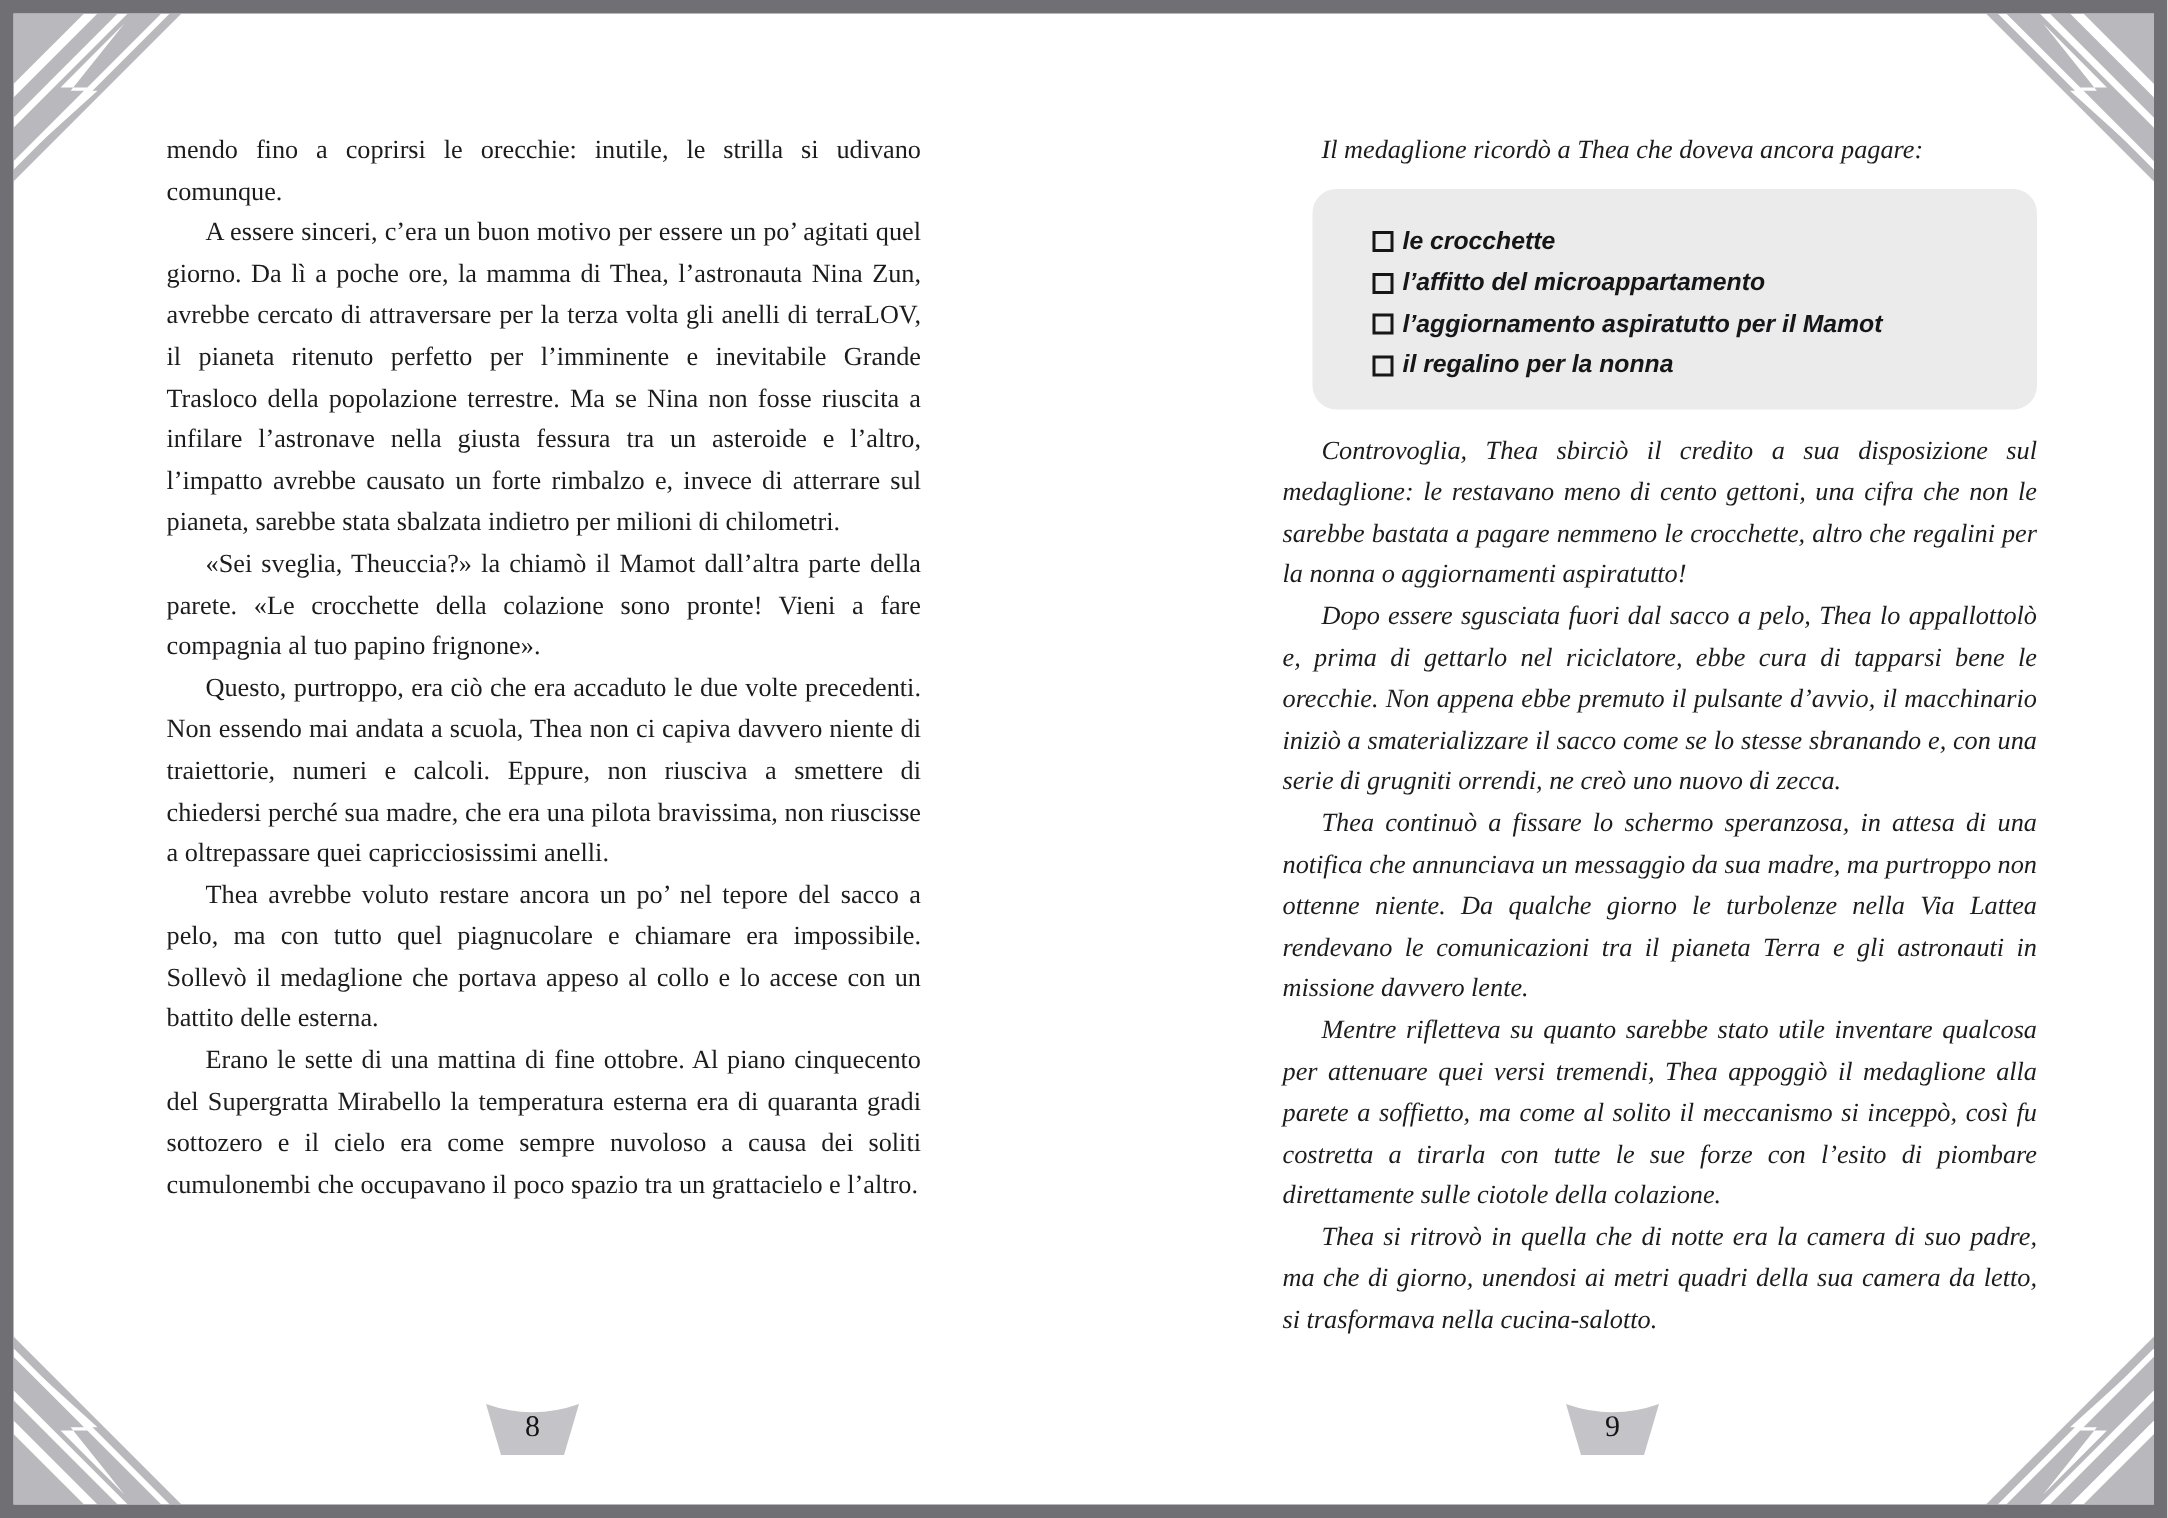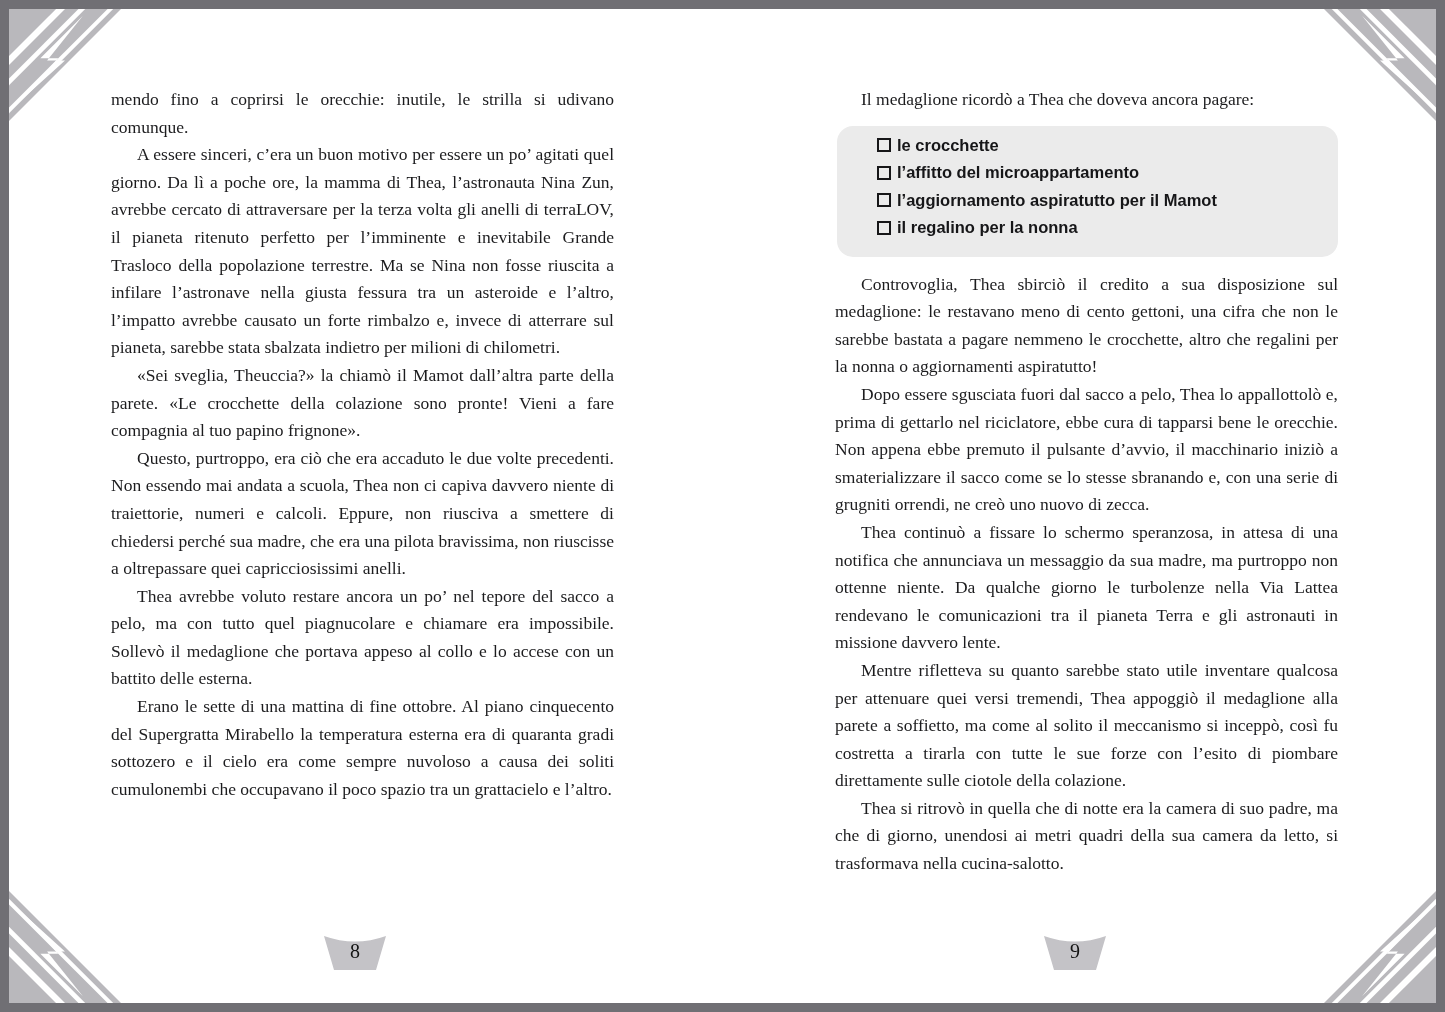--- a/index.html
+++ b/index.html
@@ -26,30 +26,30 @@
   .corner.bl { left: 9px; bottom: 9px; transform: scaleY(-1); }
   .corner.br { right: 9px; bottom: 9px; transform: scale(-1,-1); }
 
   
   .page-col {
     position: absolute; top: 86px; width: 503px;
     font-size: 17.5px; line-height: 27.6px;
     text-align: justify;
   }
   .page-col.left  { left: 93px; margin-left: 18px; }
-  .page-col.right { left: 835px; }
+  .page-col.right { left: 855px; font-style: italic; }
   p.para { margin: 0; }
   p.para.indent { text-indent: 26px; }
 
   
   .check-box {
     background: var(--box-bg, #ebebeb);
     border-radius: 16px;
-    margin: 12px 0 14px 2px;
-    padding: 6px 18px 15px 40px;
+    margin: 12px 0 14px 20px;
+    padding: 22px 18px 15px 40px;
   }
   .check-item {
     display: flex; align-items: center;
     font-family: "Liberation Sans", sans-serif;
     font-weight: bold; font-size: 16.5px; line-height: 27.5px;
     text-align: left; color: #161618;
   }
   .check-square {
     flex: 0 0 auto;
     width: 14px; height: 14px;

